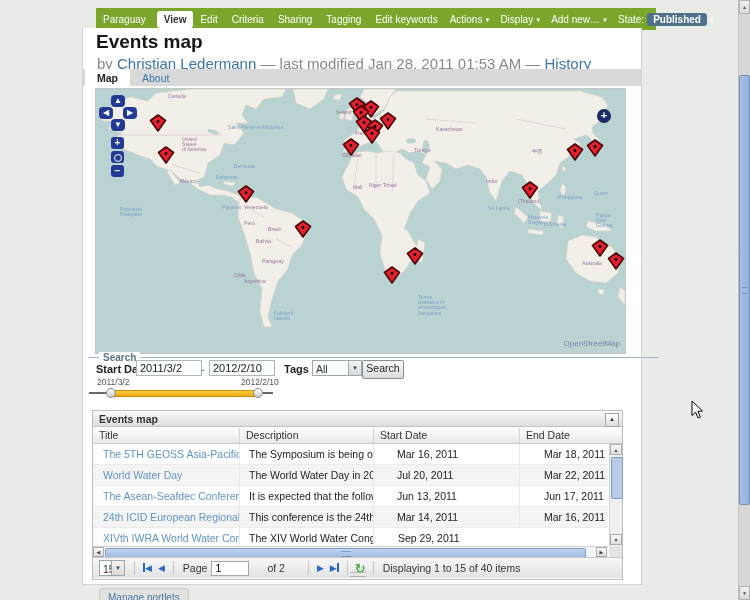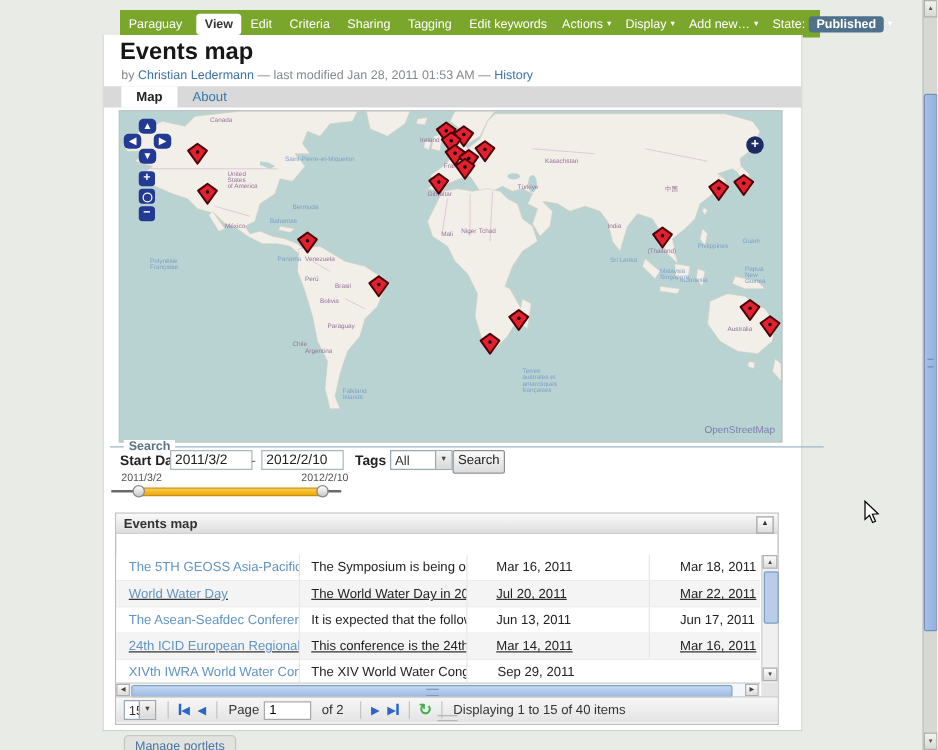--- a/index.html
+++ b/index.html
@@ -14,28 +14,28 @@
   #toolbar .titem.active{background:#fff;color:#333;font-weight:bold;border-radius:3px;margin-left:4px;}
   #toolbar .spacer{flex:1;}
   #toolbar .tmenu{padding:3px 5px;white-space:nowrap;}
   #toolbar .caret{font-size:6px;margin-left:2px;vertical-align:1px;}
   #state-pill{background:#50718c;border-radius:3px;padding:1px 6px;font-weight:bold;margin-left:3px;}
 
   
   #card{position:absolute;left:82px;top:28px;width:558px;height:556px;background:#fff;
         border:1px solid #d2d2d2;border-top:none;}
   #page-title{position:absolute;left:13px;top:3px;font-size:19px;font-weight:bold;color:#161616;margin:0;}
-  #byline{position:absolute;left:14px;top:27px;font-size:10px;color:#86898c;}
+  #byline{position:absolute;left:14px;top:27px;font-size:15px;color:#86898c;}
   #byline a{color:#3d73a6;text-decoration:none;}
 
   
   #tabbar{position:absolute;left:0;top:41px;width:100%;height:17px;background:#d9d9d9;
           display:flex;align-items:stretch;font-size:10.5px;}
   #tabbar .ctab{padding:3px 12px 0 12px;cursor:pointer;}
-  #tabbar .ctab.active{background:#fff;font-weight:bold;color:#222;margin-left:14px;}
+  #tabbar .ctab.active{background:#fff;font-weight:bold;color:#222;margin-left:2px;}
   #tabbar .ctab.inactive{color:#3678a8;}
 
   
   #map{position:absolute;left:12px;top:60px;width:529px;height:264px;background:#b9d3d2;
        overflow:hidden;border:1px solid #c4c4c4;}
   .maplabel{position:absolute;font-size:6px;line-height:6px;transform:scale(.85);transform-origin:0 0;
             color:#96739b;white-space:pre-line;pointer-events:none;}
   .maplabel.sea{color:#7d9fc9;}
   .marker{position:absolute;width:18px;height:20px;cursor:pointer;}
   #osm-attr{position:absolute;right:5px;bottom:5px;font-size:8px;color:#7c7cae;}
@@ -78,21 +78,21 @@
               border-bottom:1px solid #c3c3c3;font-size:10.5px;font-weight:bold;color:#333;line-height:16px;
               padding-left:6px;box-sizing:border-box;}
   #collapse-btn{position:absolute;right:3px;top:2px;width:12px;height:12px;border:1px solid #a5a5a5;
                 background:linear-gradient(#fff,#ddd);font-size:6px;line-height:11px;text-align:center;
                 color:#333;cursor:pointer;}
   #thead{position:absolute;left:0;top:17px;right:0;height:15px;display:flex;
          background:linear-gradient(#ffffff,#e8e8e8);border-bottom:1px solid #c8c8c8;font-size:10.5px;color:#333;}
   .hcell{padding:1px 0 0 6px;box-sizing:border-box;border-right:1px solid #d4d4d4;white-space:nowrap;overflow:hidden;}
   #tbody{position:absolute;left:0;top:33px;width:515px;height:102px;overflow:hidden;font-size:10.5px;}
   .trow{display:flex;height:20px;line-height:20px;border-bottom:1px solid #ececec;background:#fff;cursor:pointer;}
-  .trow.alt{background:#f4f4f4;text-decoration:underline;}
+  .trow.alt{background:#f4f4f4;}
   .tcell{white-space:nowrap;overflow:hidden;box-sizing:border-box;border-right:1px solid #e8e8e8;color:#222;}
   .tcell a{color:#6094c4;text-decoration:none;}
   .c0{width:147px;padding-left:10px;}
   .c1{width:134px;padding-left:9px;}
   .c2{width:146px;padding-left:23px;}
   .c3{width:88px;padding-left:24px;}
 
   
   #vscroll{position:absolute;right:0;top:33px;width:13px;height:102px;background:#f0f0f0;border-left:1px solid #d0d0d0;box-sizing:border-box;}
   .sbtn{position:absolute;left:0;width:12px;height:11px;background:linear-gradient(#fdfdfd,#dcdcdc);
@@ -385,20 +385,26 @@
       <span class="seltxt">All</span>
       <span class="selbtn">▼</span>
     </div>
     <div id="search-btn">Search</div>
 
     <div id="panel">
       <div id="panel-head">
         <span>Events map</span>
         <div id="collapse-btn">▲</div>
       </div>
+      <div id="thead">
+        <div class="hcell" style="width:147px;">Title</div>
+        <div class="hcell" style="width:134px;">Description</div>
+        <div class="hcell" style="width:146px;">Start Date</div>
+        <div class="hcell" style="width:88px;border-right:none;">End Date</div>
+      </div>
       <div id="tbody">
           <div class="trow">
             <div class="tcell c0"><a>The 5TH GEOSS Asia-Pacific Symposium</a></div>
             <div class="tcell c1">The Symposium is being organized by the GEO S</div>
             <div class="tcell c2">Mar 16, 2011</div>
             <div class="tcell c3" style="border-right: none;">Mar 18, 2011</div>
           </div>
           <div class="trow alt">
             <div class="tcell c0"><a>World Water Day</a></div>
             <div class="tcell c1">The World Water Day in 2011 is intended to focus</div>
@@ -442,21 +448,21 @@
         <div class="fakesel" style="position:relative;left:6px;width:26px;margin-right:10px;">
           <span class="seltxt">15</span>
           <span class="selbtn">▼</span>
         </div>
         <span class="psep"></span>
         <span class="parrow"><span class="bar"></span>◀</span>
         <span class="parrow">◀</span>
         <span class="psep"></span>
         <span style="margin:0 4px;">Page</span>
         <input id="page-input" value="1" style="">
-        <span style="margin:0 8px;text-align:right;">of 2</span>
+        <span style="margin:0 18px;text-align:right;">of 2</span>
         <span class="psep"></span>
         <span class="parrow">▶</span>
         <span class="parrow">▶<span class="bar"></span></span>
         <span class="psep"></span>
         <span id="refresh-icon">↻</span>
         <span class="psep"></span>
         <span style="margin-left:4px;">Displaying 1 to 15 of 40 items</span>
         <span id="pag-grip"></span>
       </div>
     </div>

